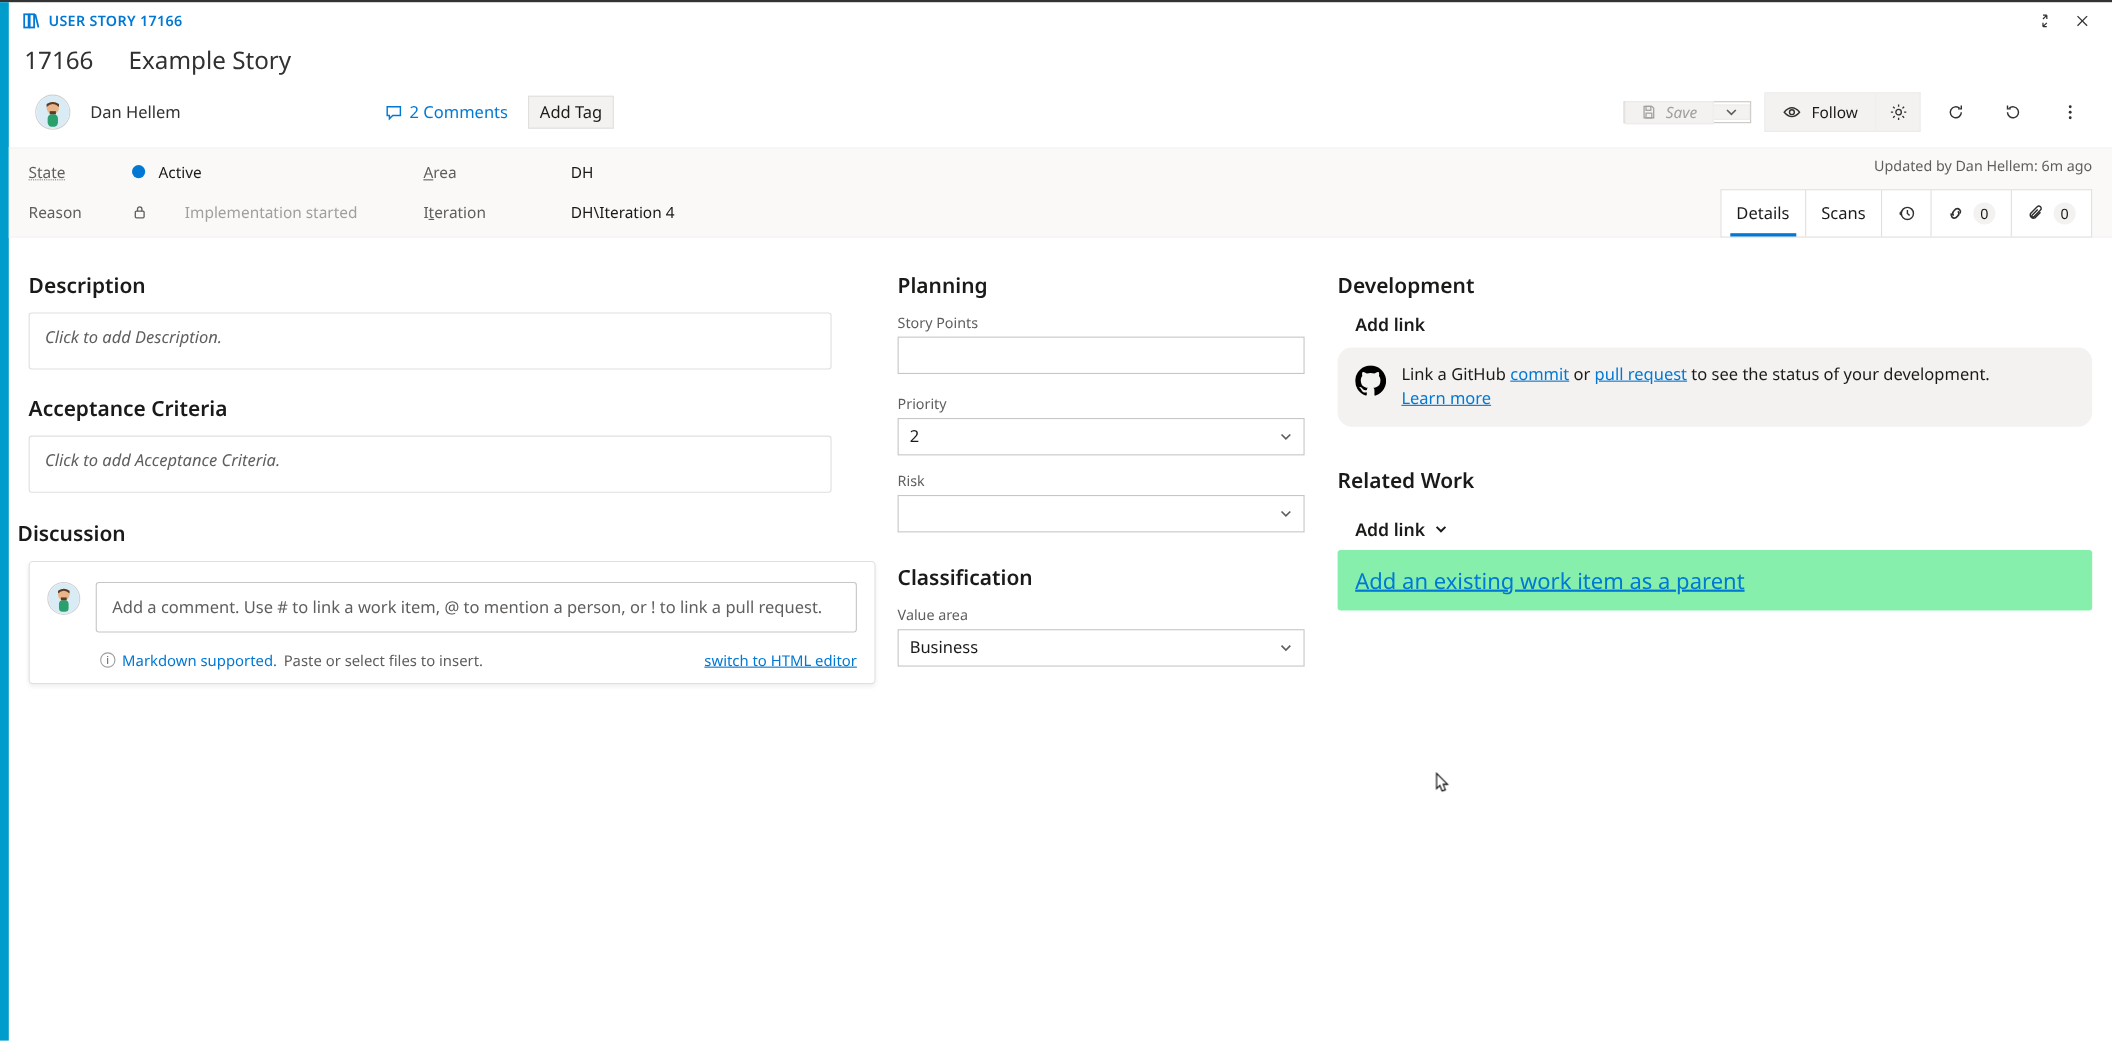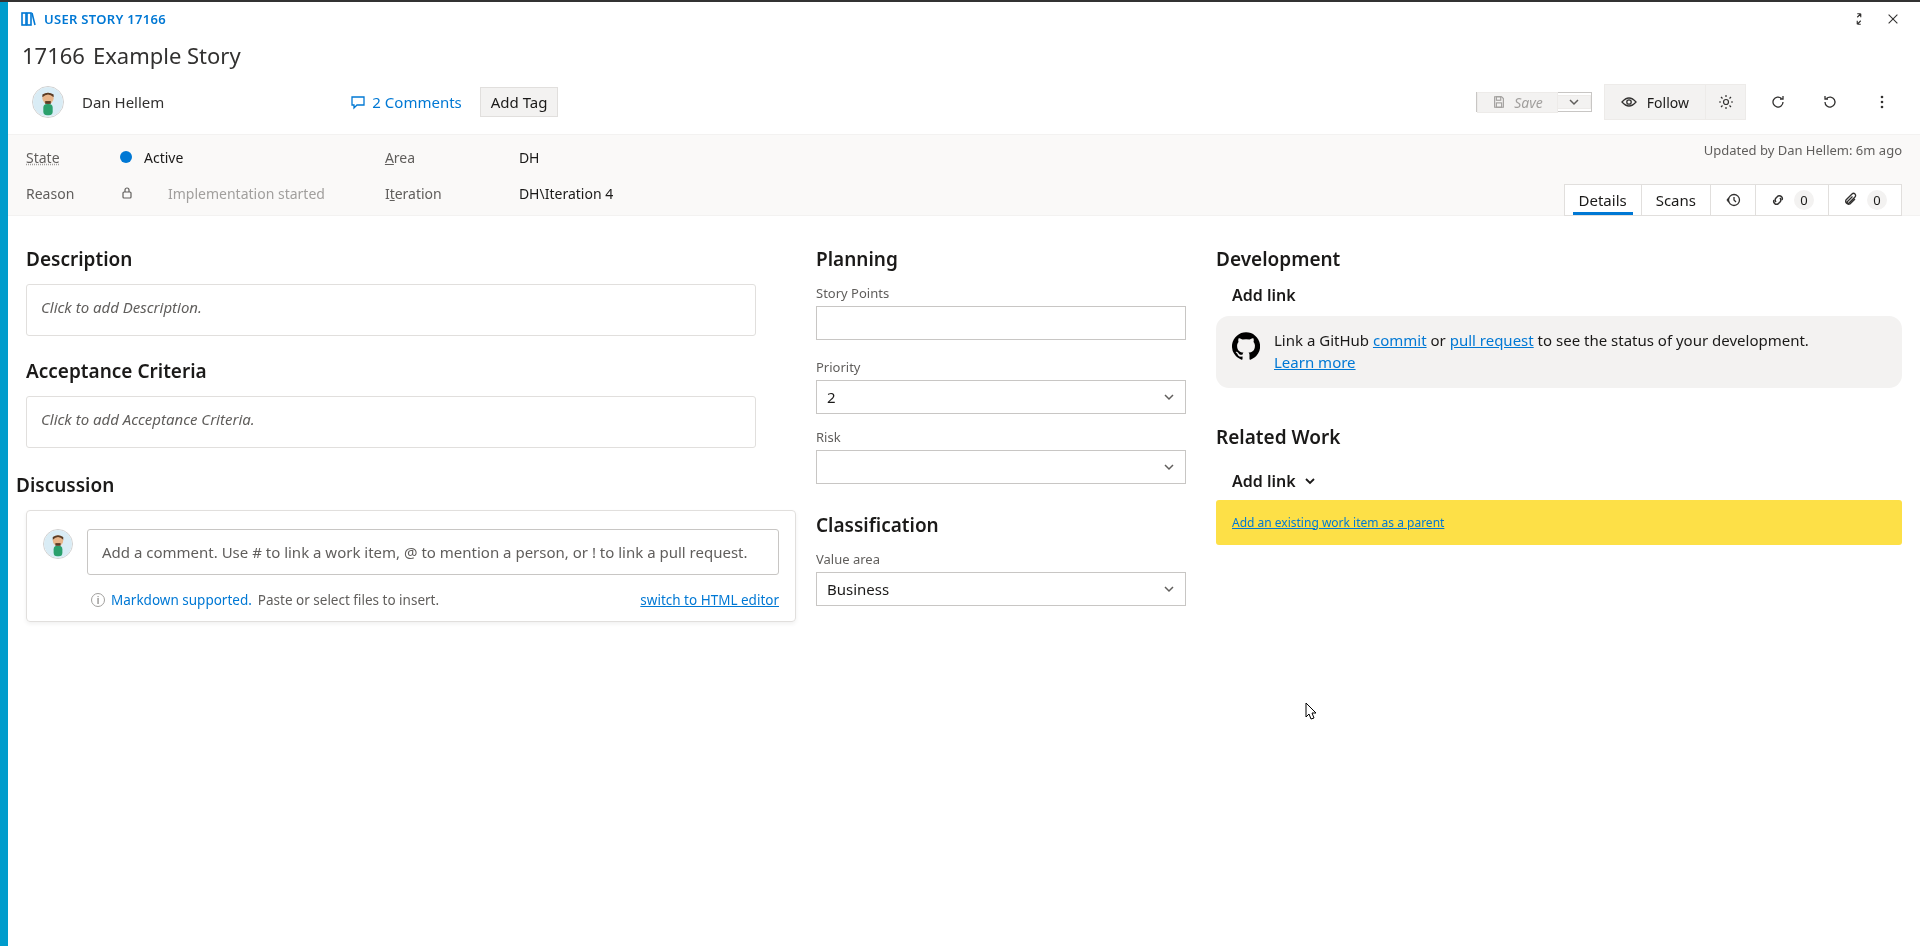--- a/index.html
+++ b/index.html
@@ -8,21 +8,21 @@
     .page { flex: 1; display:flex; flex-direction:column; border-left: 8px solid #009CCC; }
 
     
     .winbar { display:flex; align-items:center; height:34px; padding:0 10px 0 12px; font-size:13px; color:#0078D4; font-weight:600; letter-spacing:.3px; }
     .winbar .bookicon { width:16px; height:16px; margin-right:8px; display:inline-flex; align-items:center; justify-content:center; color:#0078D4; }
     .winbar .spacer { flex:1; }
     .winbar .wbtn { width:34px; height:28px; display:inline-flex; align-items:center; justify-content:center; cursor:pointer; color:#323130; }
     .winbar .wbtn svg { width:14px; height:14px; }
 
     
-    .titlebar { display:flex; align-items:center; padding: 4px 18px 4px 14px; gap:8px; font-size:22px; }
+    .titlebar { display:flex; align-items:center; padding: 4px 18px 4px 14px; gap:32px; font-size:22px; }
     .titlebar .tid { color:#323130; font-weight:400; }
     .titlebar .ttitle { color:#323130; font-weight:400; }
 
     
     .actrow { display:flex; align-items:center; padding: 10px 18px 14px 24px; gap:18px; }
     .avatar { width:32px; height:32px; border-radius:50%; background:#ffffff; display:flex; align-items:center; justify-content:center; overflow:hidden; border:1px solid #d0d0d0;}
     .avatar svg{width:32px;height:32px}
     .assignee { font-size:15px; color:#323130; }
     .comments-link { color:#0078D4; font-size:15px; display:inline-flex; align-items:center; gap:6px; cursor:pointer; }
     .comments-link svg{width:16px;height:16px}
@@ -44,21 +44,21 @@
     .metastrip { background:#faf9f8; border-top:1px solid #f3f2f1; border-bottom:1px solid #f3f2f1; padding:8px 18px 0 18px; position:relative;}
     .metainner { display:flex; gap:60px; align-items:flex-start; padding-bottom:8px;}
     .metacol { display:flex; flex-direction:column; gap:8px;}
     .metarow { display:flex; align-items:center; gap:34px; font-size:14px; min-height:28px;}
     .metarow .lab { width:60px; color:#605e5c; font-size:14px; }
     .state-dot{width:12px;height:12px;border-radius:50%;background:#0078D4;display:inline-block;margin-right:12px;}
     .val{color:#1b1a19}
     .lockicon{width:14px;height:14px;color:#605e5c}
     .reasonval{color:#a19f9d}
     .updated { position:absolute; right:18px; top:6px; font-size:13px; color:#605e5c;}
-    .tabsrow { position:absolute; right:18px; bottom:-1px; display:flex; align-items:stretch; height:32px; border:1px solid #e1dfdd; background:#fff;}
+    .tabsrow { position:absolute; right:18px; bottom:-1px; display:flex; align-items:stretch; height:44px; border:1px solid #e1dfdd; background:#fff;}
     .tab { display:flex; align-items:center; padding:0 14px; font-size:15px; cursor:pointer; border-right:1px solid #e1dfdd; position:relative;}
     .tab.active::after{content:"";position:absolute;left:8px;right:8px;bottom:0;height:3px;background:#0078D4;}
     .tab.iconly{padding:0 14px; gap:8px;}
     .tabcount{background:#f3f2f1;border-radius:10px;min-width:20px;padding:0 6px;display:inline-flex;align-items:center;justify-content:center;font-size:13px;height:20px;}
     .tab svg{width:16px;height:16px}
 
     
     .maingrid { flex:1; display:grid; grid-template-columns: 790px 380px 1fr; gap: 0; padding: 24px 18px 10px 18px;}
     .colA, .colB, .colC { min-width:0; }
     .shead { font-size:19px; font-weight:600; margin: 6px 0 12px; }
@@ -81,21 +81,21 @@
     .select svg{width:12px;height:12px;color:#605e5c}
     .shead.sub{margin-top:28px}
 
     .colC { padding-left: 20px;}
     .addlink-h{font-size:16px;font-weight:600;margin:8px 0 10px}
     .gh-card{background:#f3f2f1;border-radius:13px;padding:14px 16px;display:flex;gap:14px;font-size:15px;line-height:1.45}
     .gh-card .ghicon{width:28px;height:28px;flex:none;margin-top:2px}
     .gh-card a{color:#0078D4;text-decoration:underline;cursor:pointer}
     .addlink-btn{display:inline-flex;align-items:center;gap:8px;font-size:16px;font-weight:600;cursor:pointer;margin:8px 0 8px}
     .addlink-btn svg{width:12px;height:12px}
-    .relcard{background:#fde047;border-radius:3px;padding:14px 16px;font-size:12px}
+    .relcard{background:#86efac;border-radius:3px;padding:14px 16px;font-size:20px}
     .relcard a{color:#0078D4;text-decoration:underline;cursor:pointer}
 
     .cursor{position:fixed;left:1305px;top:702px;width:14px;height:18px;pointer-events:none}
 
   </style>
 </head>
 <body>
 
 <div class="frame">
  <div class="page">

